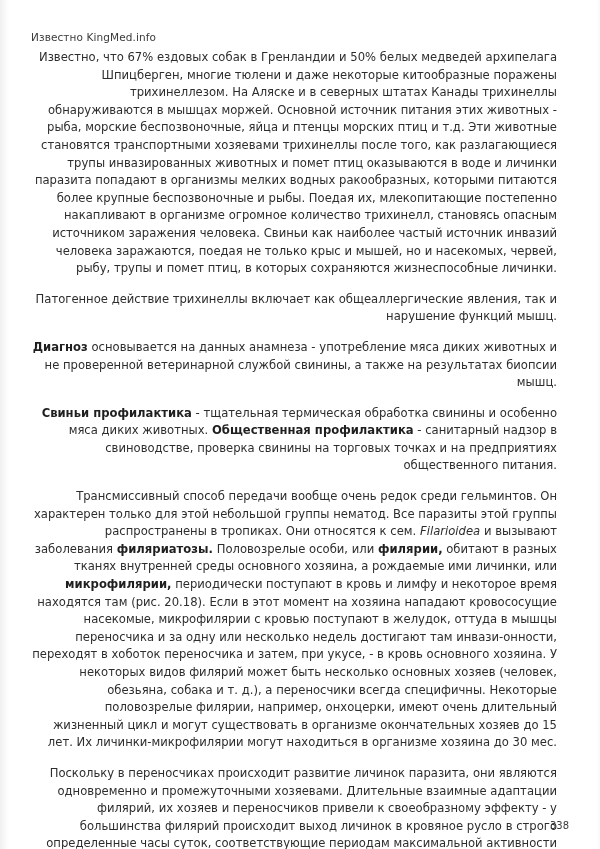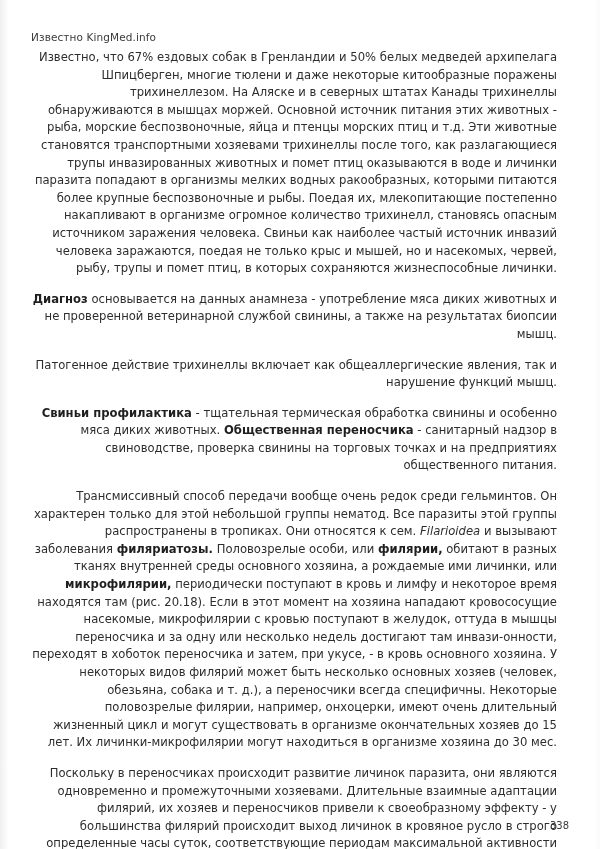--- a/index.html
+++ b/index.html
@@ -90,29 +90,29 @@
 
   <div class="content">
 
     <div class="watermark">Известно KingMed.info</div>
 
     <p class="body">
       <span>Известно, что 67% ездовых собак в Гренландии и 50% белых медведей архипелага Шпицберген, многие тюлени и даже некоторые китообразные поражены трихинеллезом. На Аляске и в северных штатах Канады трихинеллы обнаруживаются в мышцах моржей. Основной источник питания этих животных - рыба, морские беспозвоночные, яйца и птенцы морских птиц и т.д. Эти животные становятся транспортными хозяевами трихинеллы после того, как разлагающиеся трупы инвазированных животных и помет птиц оказываются в воде и личинки паразита попадают в организмы мелких водных ракообразных, которыми питаются более крупные беспозвоночные и рыбы. Поедая их, млекопитающие постепенно накапливают в организме огромное количество трихинелл, становясь опасным источником заражения человека. Свиньи как наиболее частый источник инвазий человека заражаются, поедая не только крыс и мышей, но и насекомых, червей, рыбу, трупы и помет птиц, в которых сохраняются жизнеспособные личинки.</span>
     </p>
 
     <p class="body">
+      <span>Патогенное действие трихинеллы включает как общеаллергические явления, так и нарушение функций мышц.</span>
+    </p>
+
+    <p class="body">
       <b>Диагноз</b><span> основывается на данных анамнеза - употребление мяса диких животных и не проверенной ветеринарной службой свинины, а также на результатах биопсии мышц.</span>
     </p>
 
     <p class="body">
-      <span>Патогенное действие трихинеллы включает как общеаллергические явления, так и нарушение функций мышц.</span>
-    </p>
-
-    <p class="body">
-      <b>Свиньи профилактика</b><span> - тщательная термическая обработка свинины и особенно мяса диких животных. </span><b>Общественная переносчика</b><span> - санитарный надзор в свиноводстве, проверка свинины на торговых точках и на предприятиях общественного питания.</span>
+      <b>Свиньи профилактика</b><span> - тщательная термическая обработка свинины и особенно мяса диких животных. </span><b>Общественная профилактика</b><span> - санитарный надзор в свиноводстве, проверка свинины на торговых точках и на предприятиях общественного питания.</span>
     </p>
 
 
     <p class="body">
       <span>Трансмиссивный способ передачи вообще очень редок среди гельминтов. Он характерен только для этой небольшой группы нематод. Все паразиты этой группы распространены в тропиках. Они относятся к сем. </span><i>Filarioidea</i><span> и вызывают заболевания </span><b>филяриатозы.</b><span> Половозрелые особи, или </span><b>филярии,</b><span> обитают в разных тканях внутренней среды основного хозяина, а рождаемые ими личинки, или </span><b>микрофилярии,</b><span> периодически поступают в кровь и лимфу и некоторое время находятся там (рис. 20.18). Если в этот момент на хозяина нападают кровососущие насекомые, микрофилярии с кровью поступают в желудок, оттуда в мышцы переносчика и за одну или несколько недель достигают там инвази-онности, переходят в хоботок переносчика и затем, при укусе, - в кровь основного хозяина. У некоторых видов филярий может быть несколько основных хозяев (человек, обезьяна, собака и т. д.), а переносчики всегда специфичны. Некоторые половозрелые филярии, например, онхоцерки, имеют очень длительный жизненный цикл и могут существовать в организме окончательных хозяев до 15 лет. Их личинки-микрофилярии могут находиться в организме хозяина до 30 мес.</span>
     </p>
 
     <p class="body">
       <span>Поскольку в переносчиках происходит развитие личинок паразита, они являются одновременно и промежуточными хозяевами. Длительные взаимные адаптации филярий, их хозяев и переносчиков привели к своеобразному эффекту - у большинства филярий происходит выход личинок в кровяное русло в строго определенные часы суток, соответствующие периодам максимальной активности переносчиков. Так, у фи-лярий, переносчиками которых являются комары, личинки поступают в кровь в вечерние и ночные часы суток. Если переносчики - слепни, то появление микрофилярий в крови приурочено к утренним и дневным</span>
     </p>

